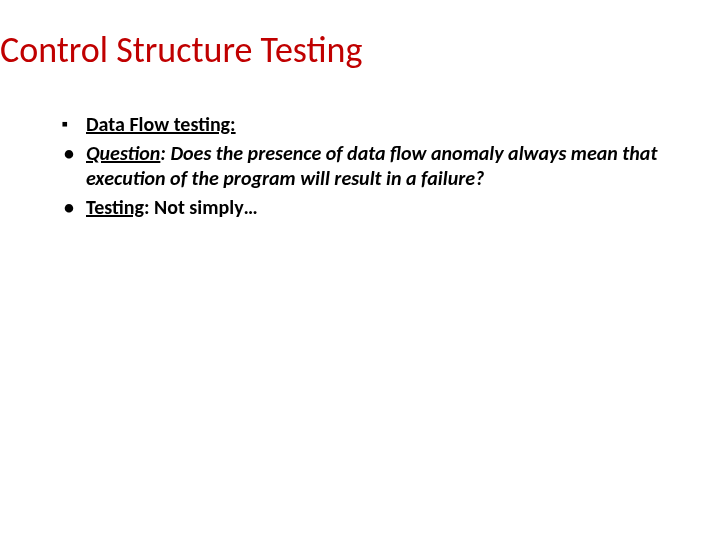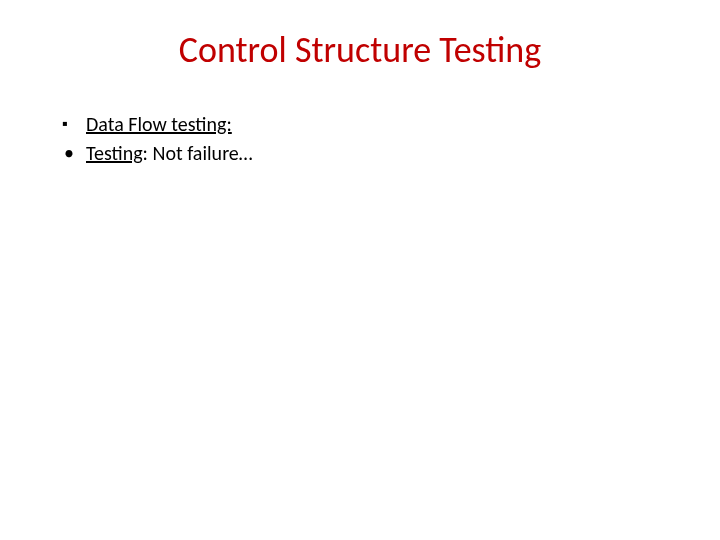--- a/index.html
+++ b/index.html
@@ -13,36 +13,36 @@
     position: relative;
     overflow: hidden;
   }
   .slide {
     width: 720px;
     height: 540px;
     position: relative;
     box-sizing: border-box;
   }
   .title {
-    text-align: center;
     color: #c00000;
     font-size: 36px;
     font-weight: 400;
     margin-top: 28px;
     margin-bottom: 40px;
   }
   .content {
     padding: 0 40px 0 32px;
     font-size: 20px;
     line-height: 1.25;
   }
   ul.lvl1 {
     list-style: none;
     padding-left: 30px;
     margin: 0;
+    font-weight: bold;
   }
   ul.lvl1 > li {
     position: relative;
     margin-bottom: 4px;
     padding-left: 24px;
   }
   li.square::before {
     content: "\25AA";
     position: absolute;
     left: 0;
@@ -91,23 +91,26 @@
 
   <div class="title">Control Structure Testing</div>
 
   <div class="content">
     <ul class="lvl1">
 
       <li class="square">
         <span class="underline">Data Flow testing:</span>
       </li>
 
+      <li class="disc">
+        <span class="underline italic">Question</span><span class="italic">: Does the presence of data flow anomaly  always mean that execution of the program will result in a failure?</span>
+      </li>
 
       <li class="disc">
-        <span class="underline">Testing</span><span>: Not failure…</span>
+        <span class="underline">Testing</span><span>: Not simply…</span>
         <ul class="lvl2">
         </ul>
       </li>
 
     </ul>
   </div>
 
   <div class="pagenum">19</div>
 
 </div>

